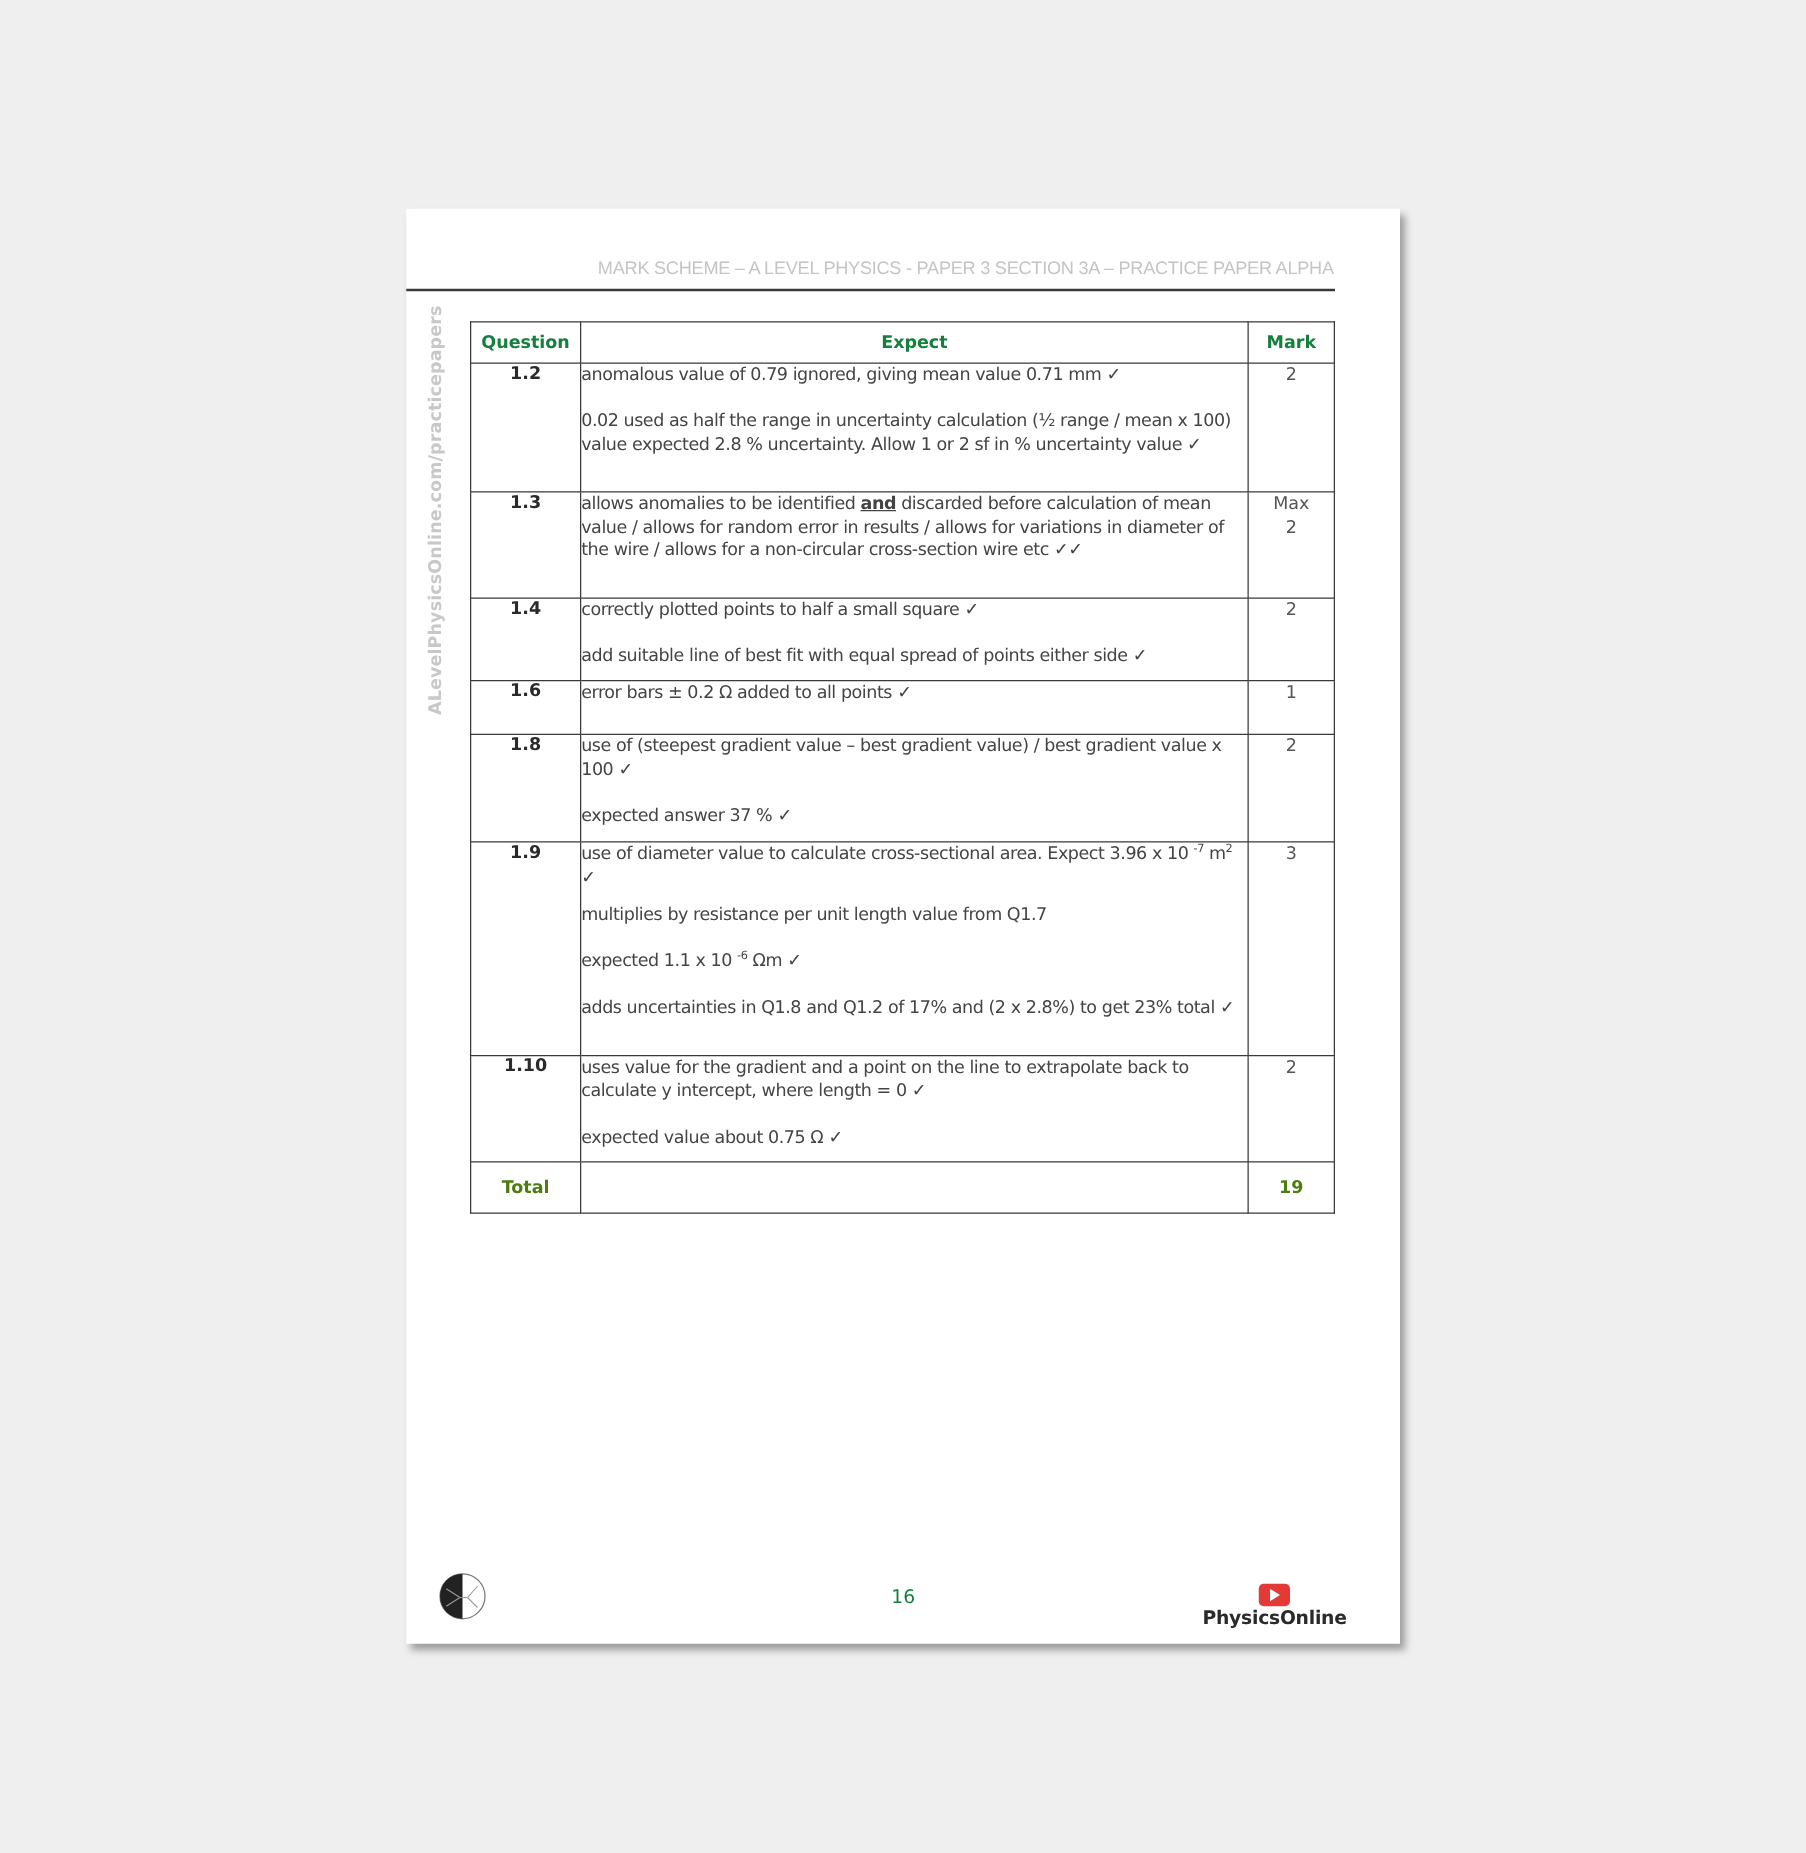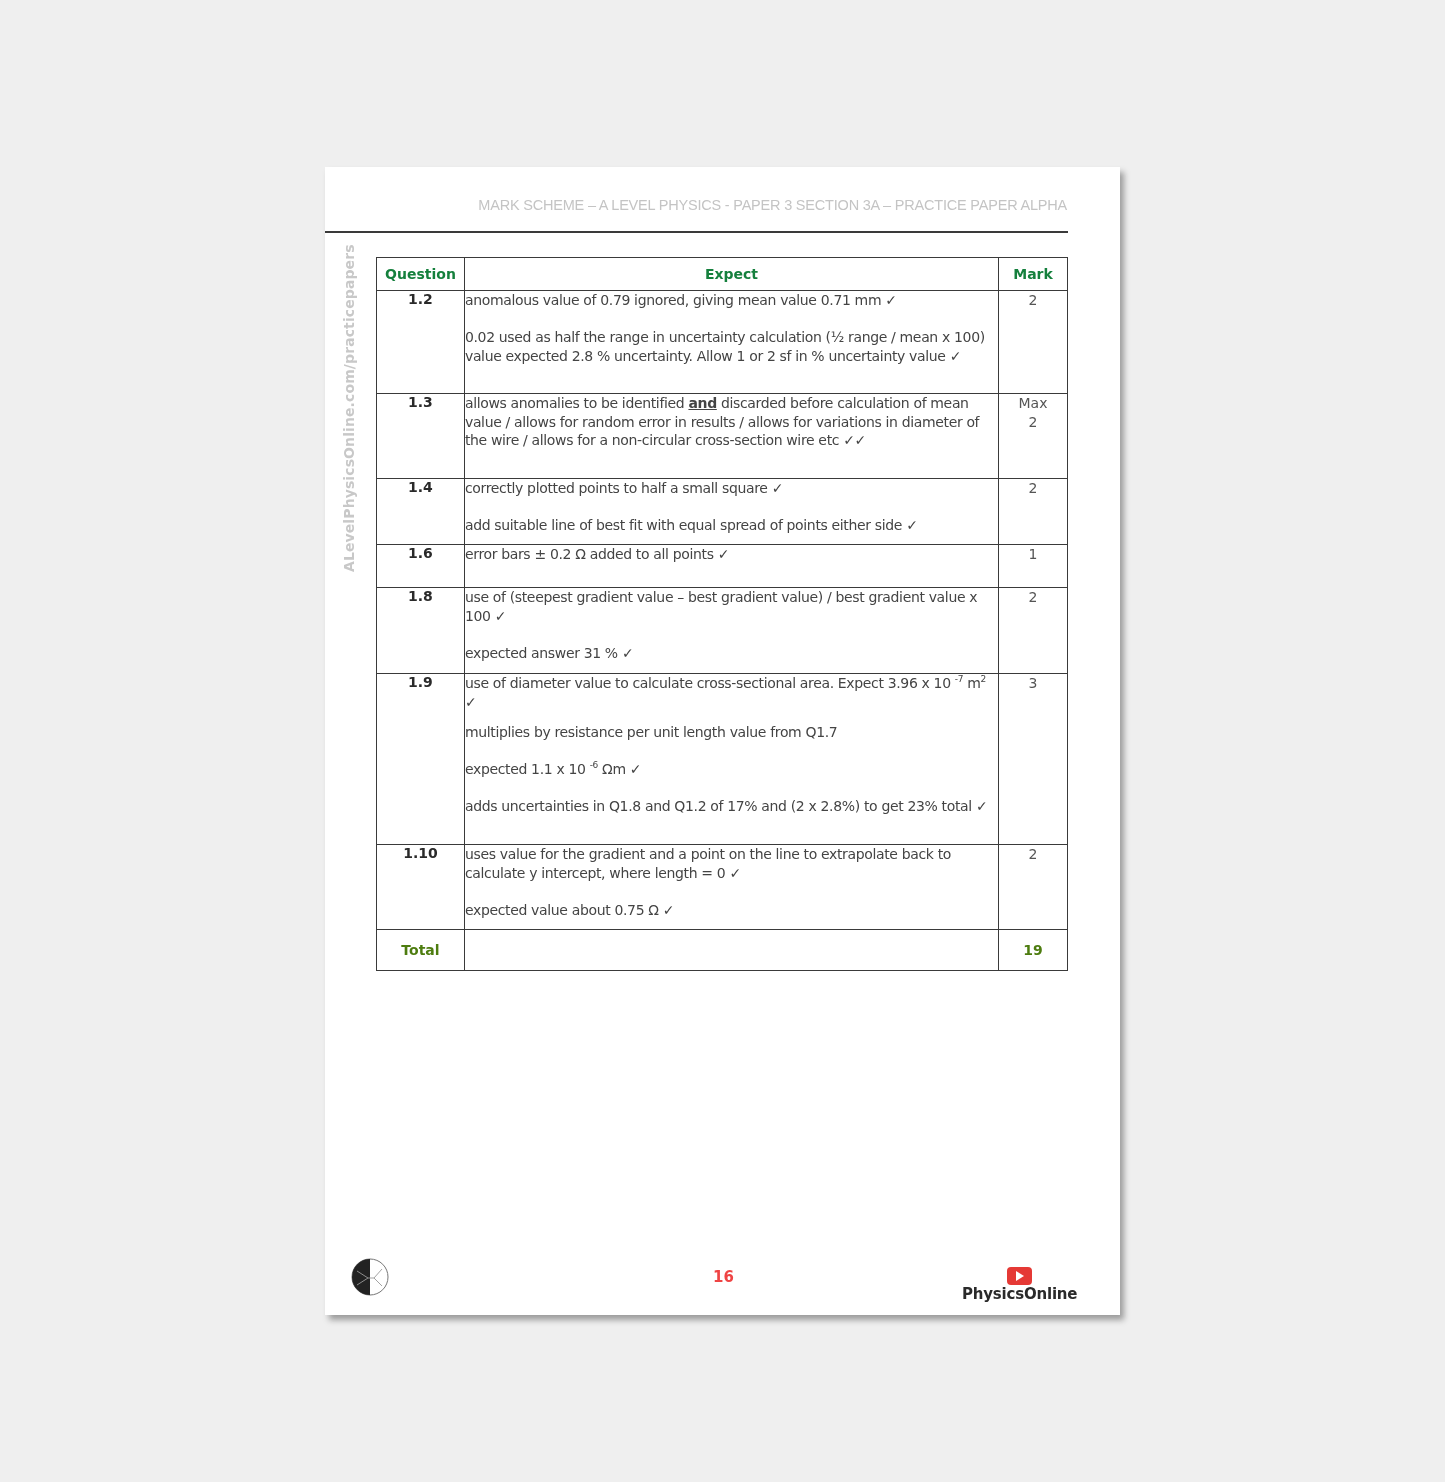--- a/index.html
+++ b/index.html
@@ -12,21 +12,21 @@
   }
   .page {
     position: absolute;
     left: 325px; top: 167px;
     width: 795px; height: 1148px;
     background: #ffffff;
     box-shadow: 4px 5px 6px rgba(0,0,0,0.35);
   }
   .header-title {
     position: absolute;
-    right: 53px; top: 30px;
+    right: 53px; top: 40px;
     font-size: 14.5px;
     color: #c4c4c4;
     letter-spacing: -0.2px;
     white-space: nowrap;
     font-family: "Liberation Sans", sans-serif;
   }
   .header-rule {
     position: absolute;
     left: 0; top: 64px;
     width: 743px; height: 2px;
@@ -98,22 +98,22 @@
   tr.total td.q, tr.total td.m { font-weight: bold; color: #4d7c0f; }
   .footer-logo {
     position: absolute;
     left: 26px; top: 1091px;
     width: 38px; height: 38px;
   }
   .page-number {
     position: absolute;
     left: 388px; top: 1101px;
     font-size: 15px;
-    font-weight: bold;
-    color: #ef4444;
+    font-weight: normal;
+    color: #15803d;
     text-align: right;
   }
   .brand {
     position: absolute;
     left: 637px; top: 1100px;
     display: flex; align-items: center;
     gap: 0;
     flex-direction: column;
   }
   .yt-icon {
@@ -186,21 +186,21 @@
           <p class="para">error bars ± 0.2 Ω added to all points ✓</p>
         </td>
         <td class="m">1</td>
       </tr>
 
 
       <tr style="height:86px">
         <td class="q">1.8</td>
         <td class="a">
           <p class="para">use of (steepest gradient value – best gradient value) / best gradient value x 100 ✓</p>
-          <p class="para">expected answer 31 %  ✓</p>
+          <p class="para">expected answer 37 %  ✓</p>
         </td>
         <td class="m">2</td>
       </tr>
 
       <tr style="height:171px">
         <td class="q">1.9</td>
         <td class="a">
           <p class="para tight"><span>use of diameter value to calculate cross-sectional area. Expect 3.96 x 10 </span><sup>-7</sup><span> m</span><sup>2</sup><span> ✓</span></p>
           <p class="para tight">multiplies by resistance per unit length value from Q1.7</p>
           <p class="para"><span>expected 1.1 x 10 </span><sup>-6</sup><span> Ωm ✓</span></p>

